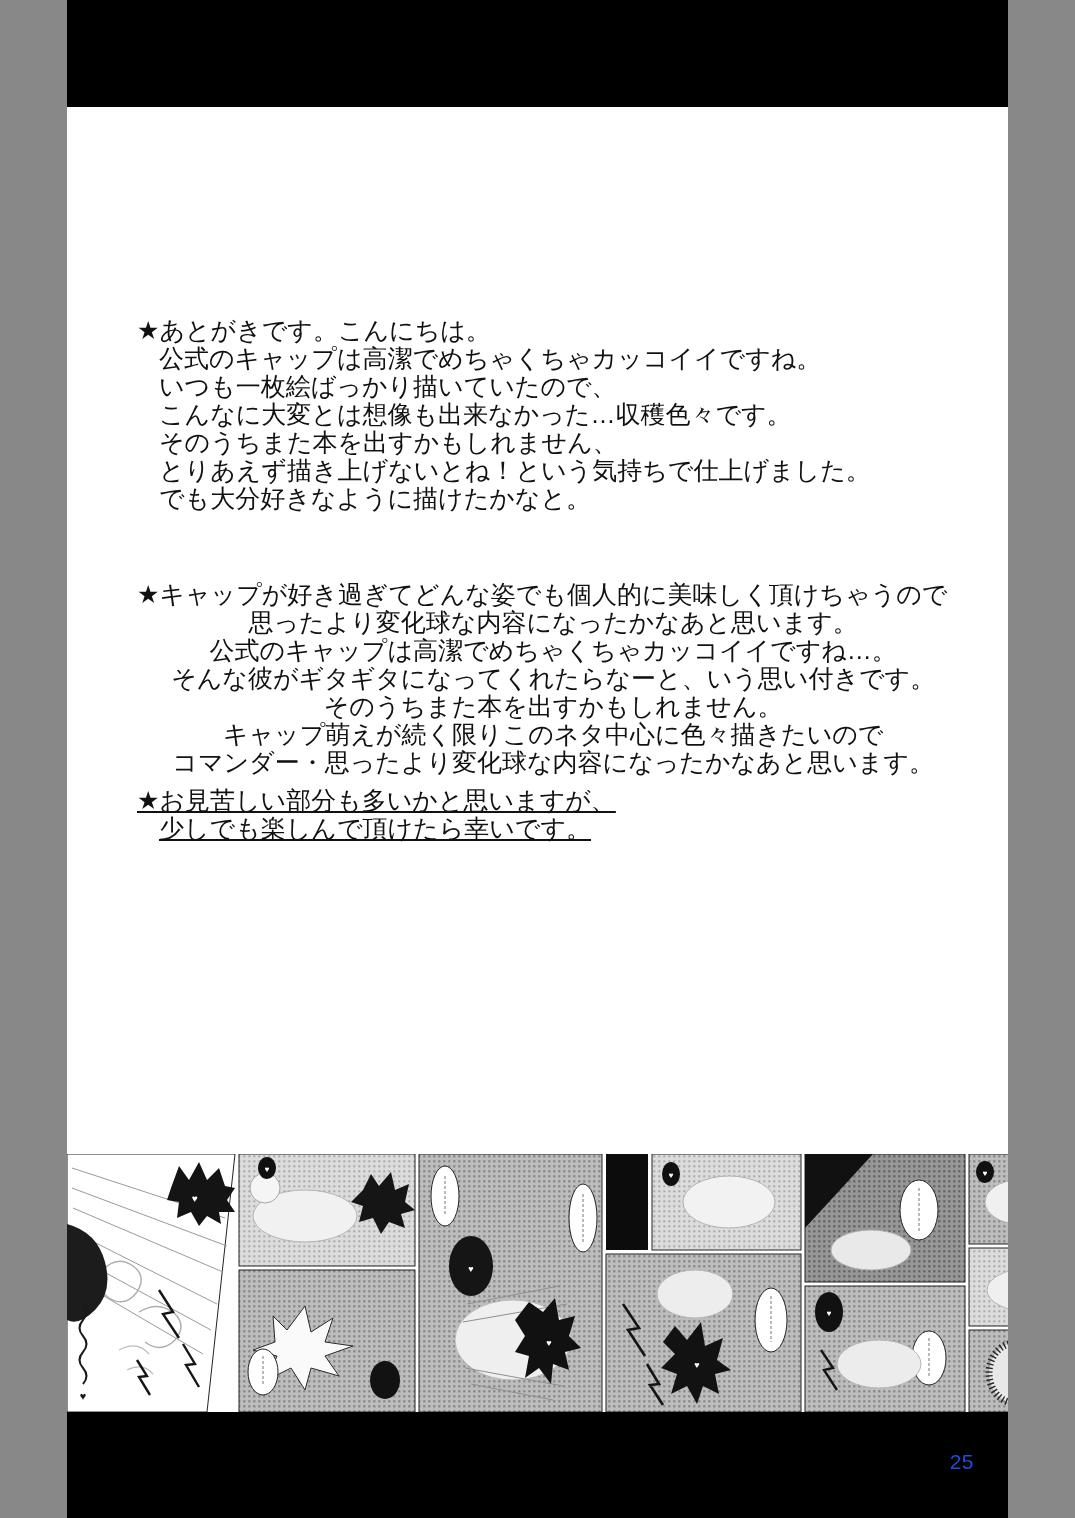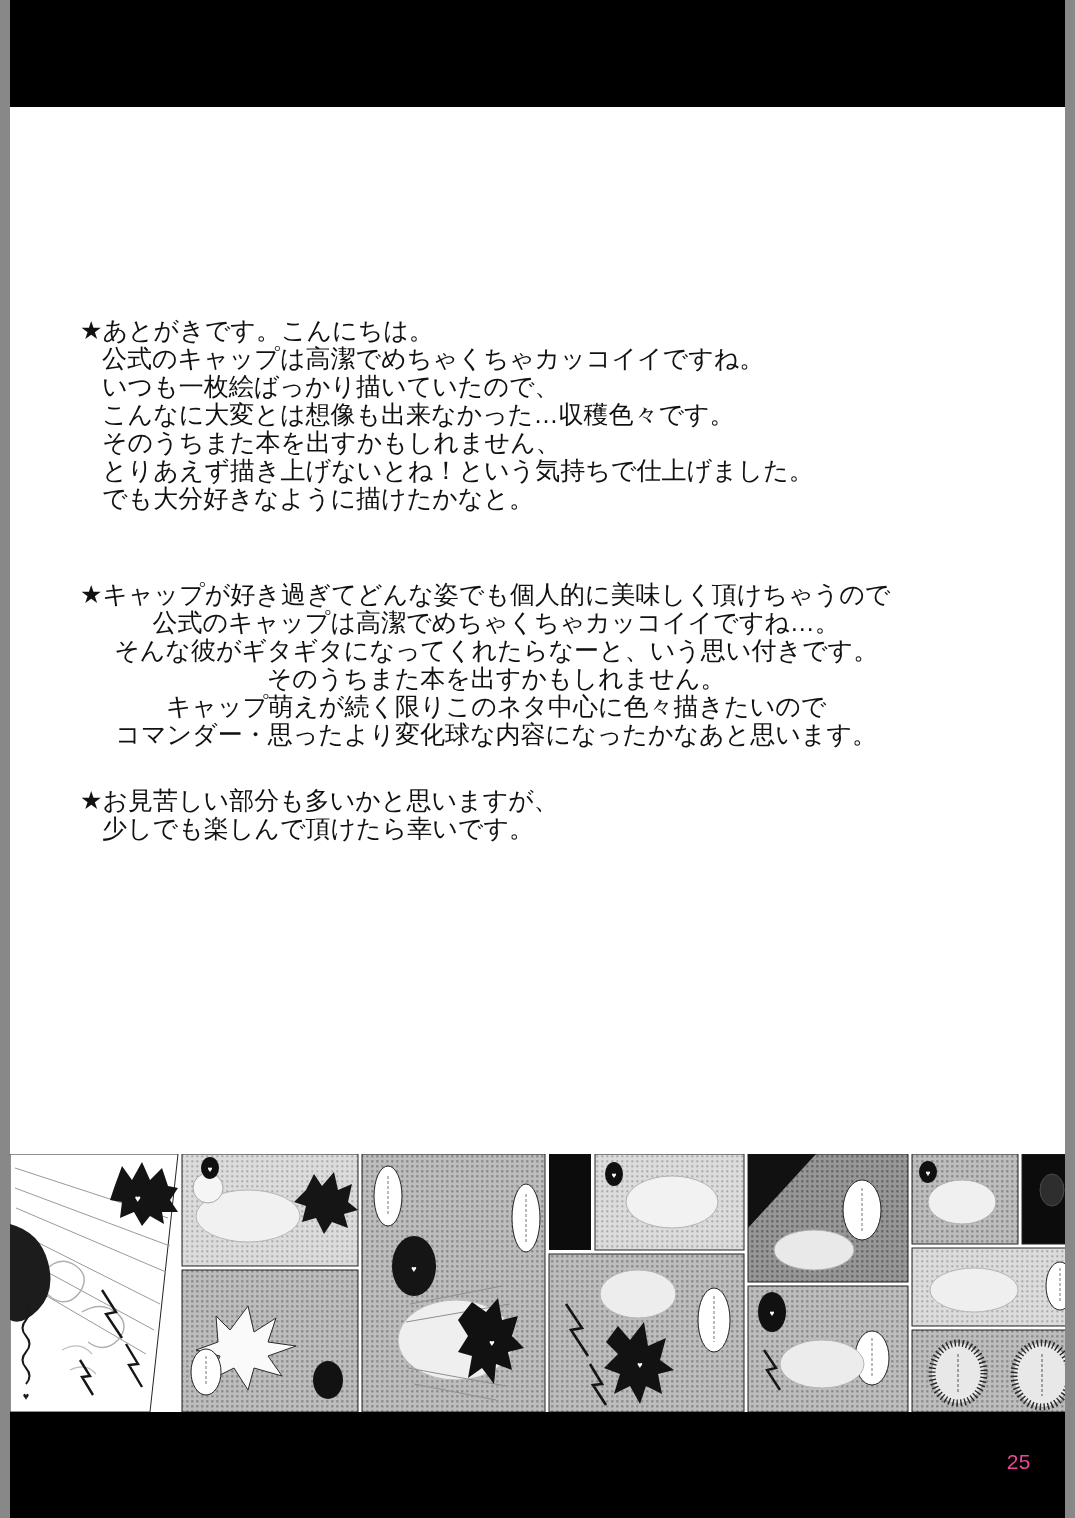--- a/index.html
+++ b/index.html
@@ -1,31 +1,31 @@
 <!DOCTYPE html>
 <html><head>
 <meta charset="utf-8">
 <style>
   html,body{margin:0;padding:0;background:#888;}
   .page{
     position:relative;
-    width:1055px;height:1518px;
+    width:941px;height:1518px;
     margin:0 auto;
     background:#ffffff;
     overflow:hidden;
     font-family:"Liberation Sans","DejaVu Sans",sans-serif;
     color:#111;
   }
   .bar{position:absolute;left:0;width:1075px;background:#000;}
   .bar.top{top:0;height:107px;}
   .bar.bottom{top:1412px;height:106px;}
   .page-number{
     position:absolute;
     top:1450px;right:34px;
-    color:#ec4899;font-size:21px;line-height:24px;
+    color:#1d4ed8;font-size:21px;line-height:24px;
     letter-spacing:0.5px;
   }
   .afterword-block{
     position:absolute;left:70px;
     font-size:25px;line-height:28px;
     white-space:nowrap;
   }
   .afterword-block .line{height:28px;}
   .afterword-block .line.cont{padding-left:22px;}
   .caption{
@@ -49,28 +49,29 @@
     <div class="line cont">公式のキャップは高潔でめちゃくちゃカッコイイですね。</div>
     <div class="line cont">いつも一枚絵ばっかり描いていたので、</div>
     <div class="line cont">こんなに大変とは想像も出来なかった…収穫色々です。</div>
     <div class="line cont">そのうちまた本を出すかもしれません、</div>
     <div class="line cont">とりあえず描き上げないとね！という気持ちで仕上げました。</div>
     <div class="line cont">でも大分好きなように描けたかなと。</div>
   </div>
 
   <div class="afterword-block" style="top:580px;text-align:center;">
     <div class="line star">★キャップが好き過ぎてどんな姿でも個人的に美味しく頂けちゃうので</div>
+    <div class="line cont">思ったより変化球な内容になったかなあと思います。</div>
     <div class="line cont">公式のキャップは高潔でめちゃくちゃカッコイイですね…。</div>
     <div class="line cont">そんな彼がギタギタになってくれたらなーと、いう思い付きです。</div>
     <div class="line cont">そのうちまた本を出すかもしれません。</div>
     <div class="line cont">キャップ萌えが続く限りこのネタ中心に色々描きたいので</div>
     <div class="line cont">コマンダー・思ったより変化球な内容になったかなあと思います。</div>
   </div>
 
-  <div class="afterword-block" style="top:786px;">
+  <div class="afterword-block" style="top:786px;text-decoration:underline;">
     <div class="line star">★お見苦しい部分も多いかと思いますが、</div>
     <div class="line cont">少しでも楽しんで頂けたら幸いです。</div>
   </div>
 
 
   <div class="collage">
     <svg width="1075" height="258" viewBox="0 0 1075 258">
       <defs>
         <pattern id="htL" width="5" height="5" patternUnits="userSpaceOnUse">
           <rect width="5" height="5" fill="#dcdcdc"></rect>

